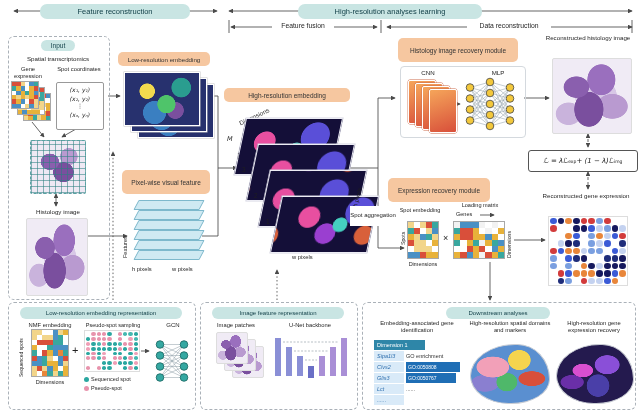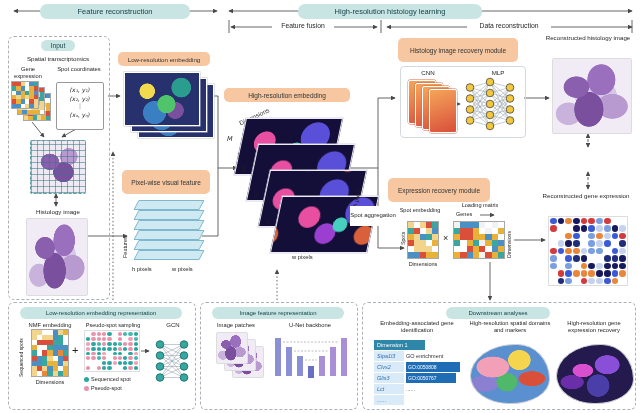--- a/index.html
+++ b/index.html
@@ -128,21 +128,21 @@
       <line x1="588" y1="134" x2="588" y2="147" stroke-dasharray="3 2" marker-start="url(#m)" marker-end="url(#m)"></line>
       <line x1="588" y1="172" x2="588" y2="189" stroke-dasharray="3 2" marker-start="url(#m)" marker-end="url(#m)"></line>
       <line x1="113" y1="300" x2="113" y2="152" stroke-dasharray="1.5 2.2" marker-end="url(#m)"></line>
       <line x1="277" y1="300" x2="277" y2="270" stroke-dasharray="1.5 2.2" marker-end="url(#m)"></line>
       <line x1="490" y1="262" x2="490" y2="300" marker-end="url(#m)"></line>
       <line x1="141" y1="351" x2="149" y2="351" marker-end="url(#m)"></line>
     </g>
   </svg>
 
   <div class="abs teal-head" style="left:40px;top:4px;width:150px;height:15px;font-size:7.5px;">Feature reconstruction</div>
-  <div class="abs teal-head" style="left:298px;top:4px;width:184px;height:15px;font-size:7.5px;">High-resolution histology learning</div>
+  <div class="abs teal-head" style="left:298px;top:4px;width:184px;height:15px;font-size:7.5px;">High-resolution analyses learning</div>
   <div class="abs whitebg lbl" style="left:272px;top:21px;width:62px;height:11px;font-size:6.8px;">Feature fusion</div>
   <div class="abs whitebg lbl" style="left:467px;top:21px;width:84px;height:11px;font-size:6.8px;">Data reconstruction</div>
 
   <div class="abs dashed-box" style="left:8px;top:36px;width:100px;height:262px;"></div>
   <div class="abs teal-head" style="left:41px;top:40px;width:34px;height:11px;font-size:6.5px;">Input</div>
   <div class="abs lbl center" style="left:10px;top:55px;width:96px;font-size:6.2px;">Spatial transcriptomics</div>
   <div class="abs lbl center" style="left:10px;top:66px;width:36px;font-size:5.8px;">Gene expression</div>
   <div class="abs lbl center" style="left:54px;top:66px;width:50px;font-size:5.8px;">Spot coordinates</div>
 
   <div class="abs" style="left:12px;top:82px;width:38px;height:38px;">
@@ -371,20 +371,26 @@
       <circle cx="28" cy="50" r="3.8" fill="#f3c83c" stroke="#444" stroke-width="0.8"></circle>
       <circle cx="48" cy="11.5" r="3.8" fill="#f3c83c" stroke="#444" stroke-width="0.8"></circle>
       <circle cx="48" cy="22.5" r="3.8" fill="#f3c83c" stroke="#444" stroke-width="0.8"></circle>
       <circle cx="48" cy="33.5" r="3.8" fill="#f3c83c" stroke="#444" stroke-width="0.8"></circle>
       <circle cx="48" cy="44.5" r="3.8" fill="#f3c83c" stroke="#444" stroke-width="0.8"></circle>
     </svg>
 
   <div class="abs lbl center" style="left:540px;top:34px;width:96px;font-size:6.2px;">Reconstructed histology image</div>
   <div class="abs tissue" style="left:552px;top:58px;width:78px;height:74px;"></div>
 
+  <div class="abs loss-box" style="left:528px;top:150px;width:108px;height:20px;">
+    <span>ℒ = λℒ</span>
+      <sub>exp</sub>
+      <span> + (1 − λ)ℒ</span>
+      <sub>img</sub>
+  </div>
 
   <div class="abs orange-head" style="left:388px;top:178px;width:102px;height:24px;font-size:6.5px;">Expression recovery module</div>
   <div class="abs whitebg lbl center" style="left:350px;top:206px;width:46px;height:20px;font-size:6px;">Spot aggregation</div>
   <div class="abs lbl center" style="left:398px;top:207px;width:44px;font-size:5.6px;">Spot embedding</div>
   <div class="abs lbl vtext" style="left:400px;top:223px;height:22px;font-size:5.2px;">Spots</div>
   <div class="abs mosaic m-border" style="left: 408px; top: 222px; width: 30px; height: 36px; display: grid; grid-template-columns: repeat(5, 1fr); grid-template-rows: repeat(6, 1fr);">
       <div style="background: rgb(242, 213, 138);"></div>
       <div style="background: rgb(255, 255, 255);"></div>
       <div style="background: rgb(242, 213, 138);"></div>
       <div style="background: rgb(217, 79, 58);"></div>

